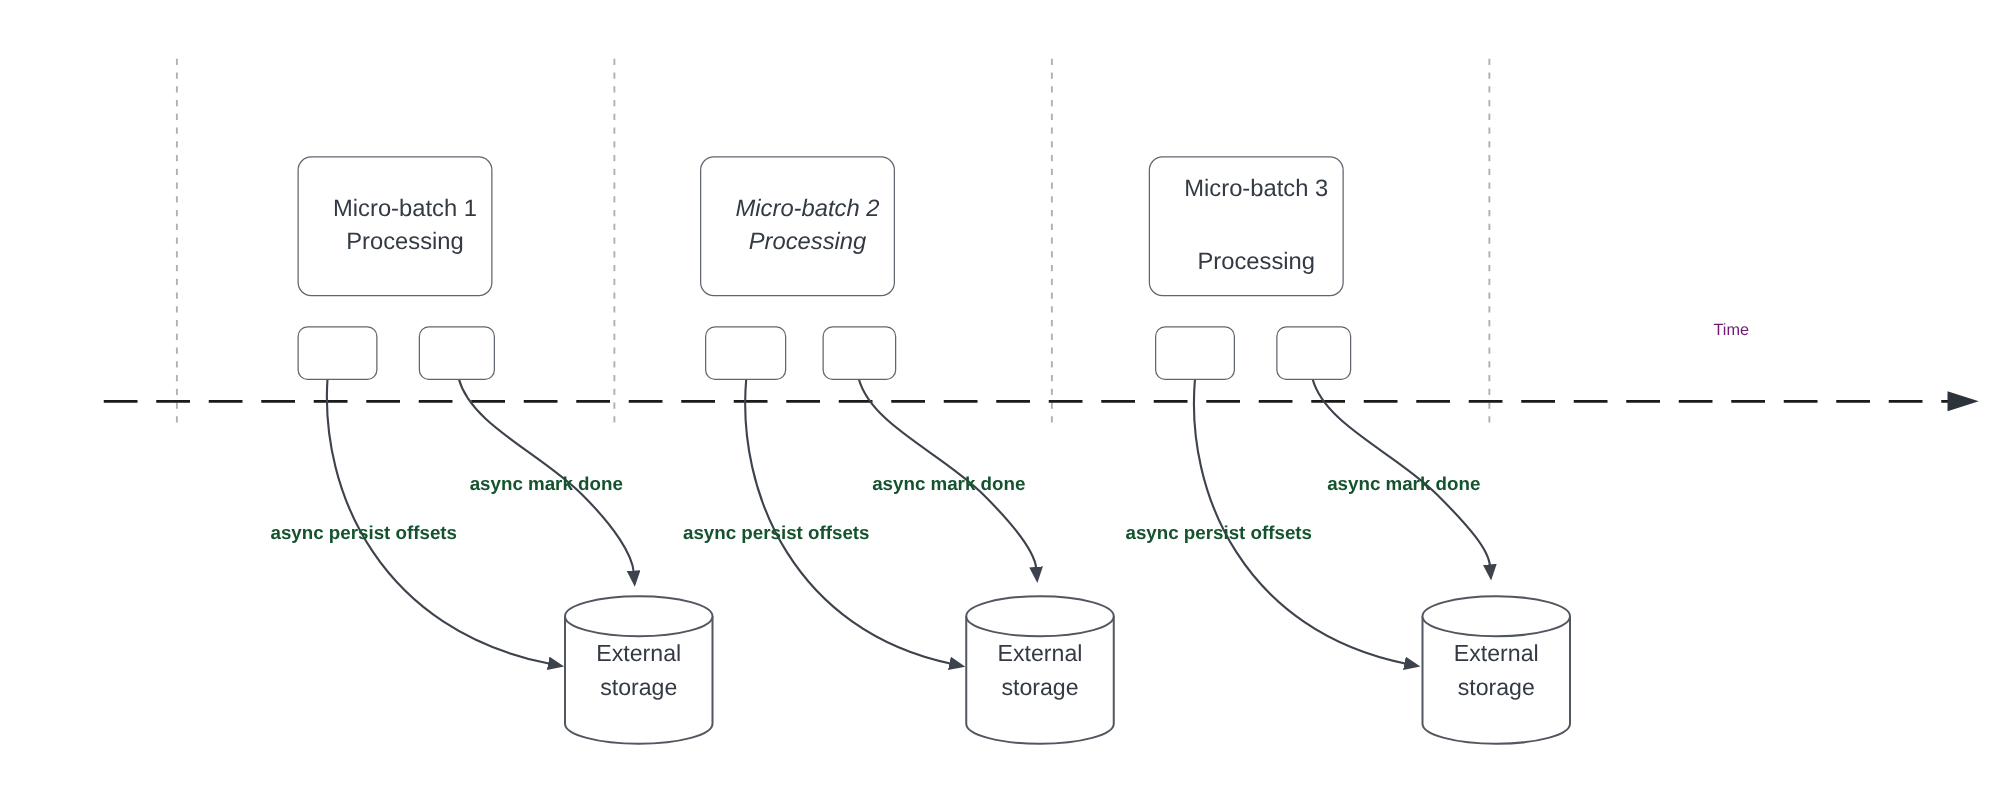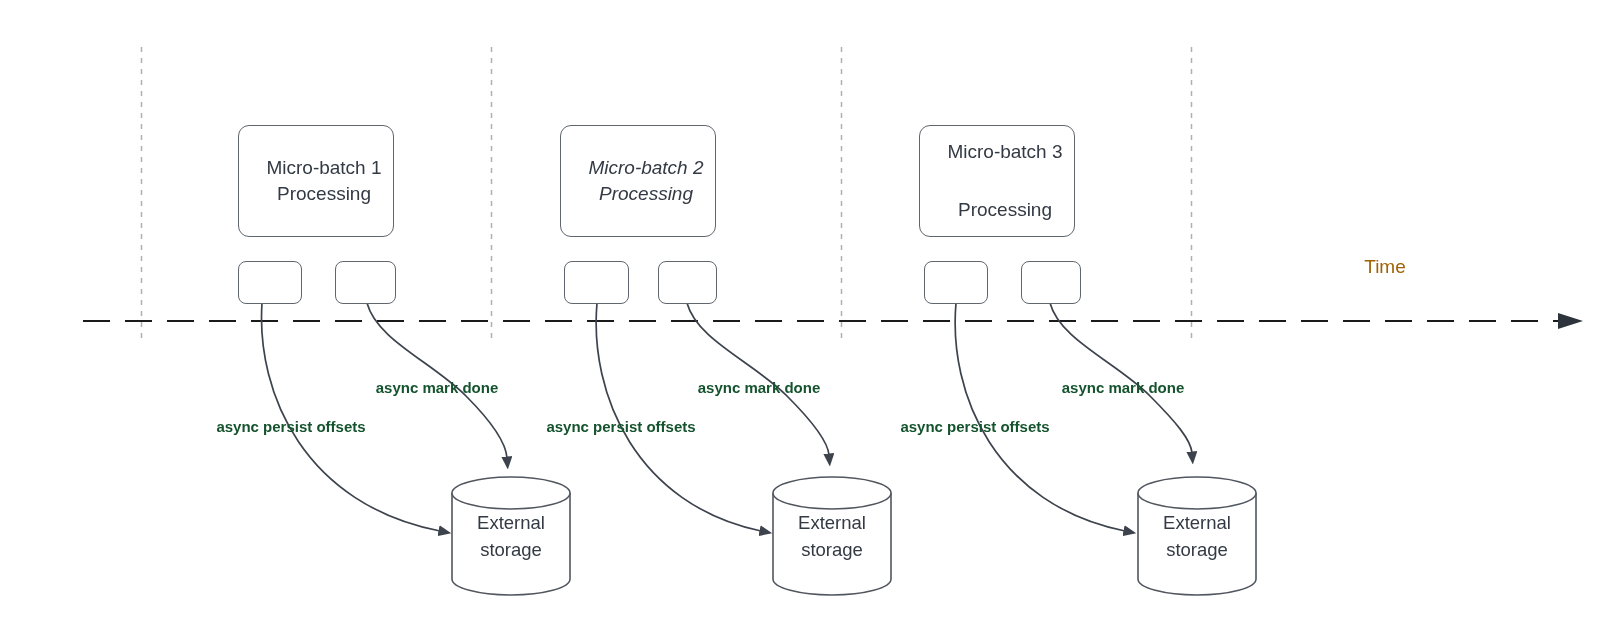--- a/index.html
+++ b/index.html
@@ -82,22 +82,22 @@
   }
   .storage-1 { left: 511px;  top: 509px; }
   .storage-2 { left: 832px;  top: 509px; }
   .storage-3 { left: 1197px; top: 509px; }
 
   .time-label {
     position: absolute;
     left: 1385px;
     top: 256px;
     transform: translateX(-50%);
-    font-size: 19px;
-    color: #a16207;
+    font-size: 13px;
+    color: #701a75;
   }
 </style>
 </head>
 <body>
 
 <div class="canvas">
 
   <svg class="shapes" viewBox="0 0 1600 642" xmlns="http://www.w3.org/2000/svg">
     <defs>
       <marker id="arrowhead" markerUnits="userSpaceOnUse" markerWidth="13" markerHeight="11" refX="1.5" refY="5.5" orient="auto">

